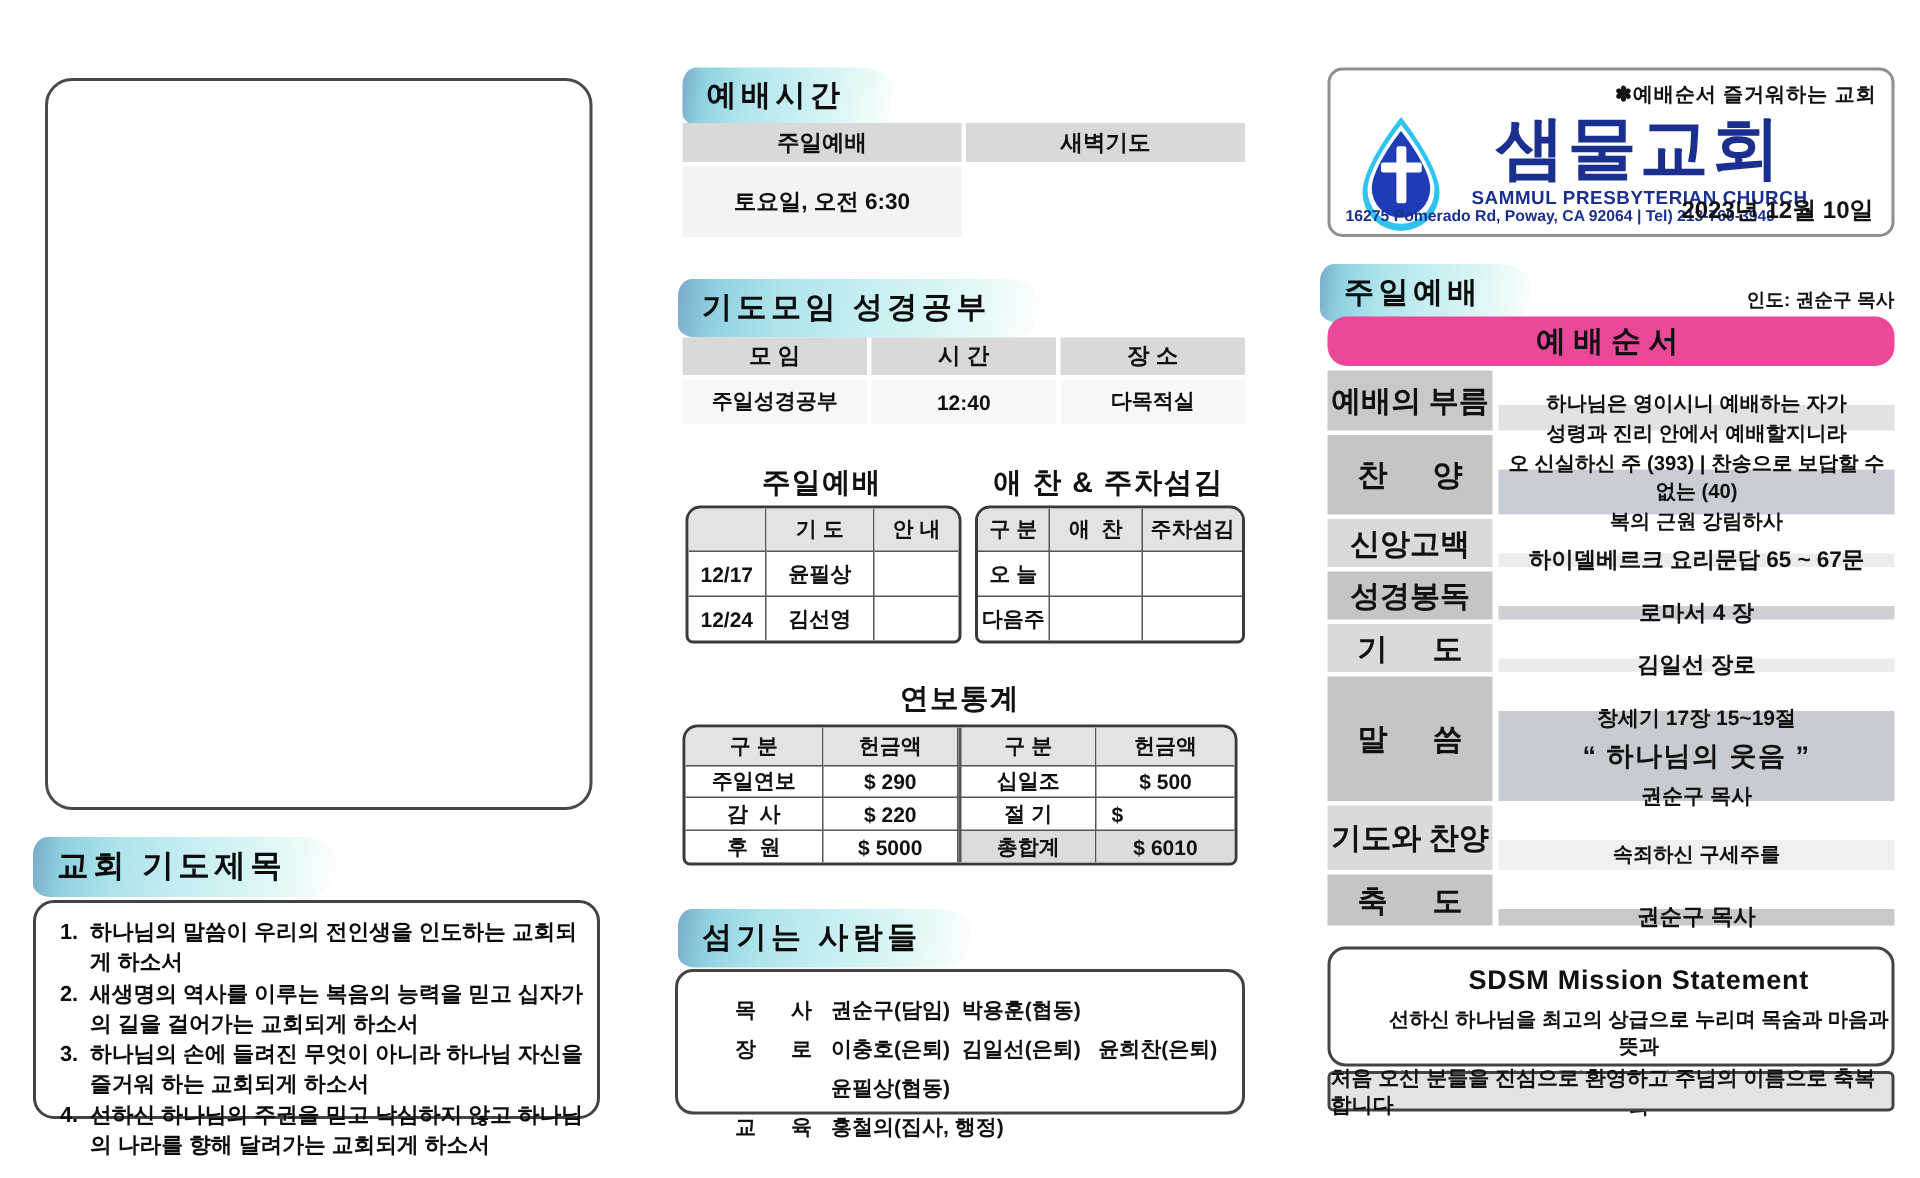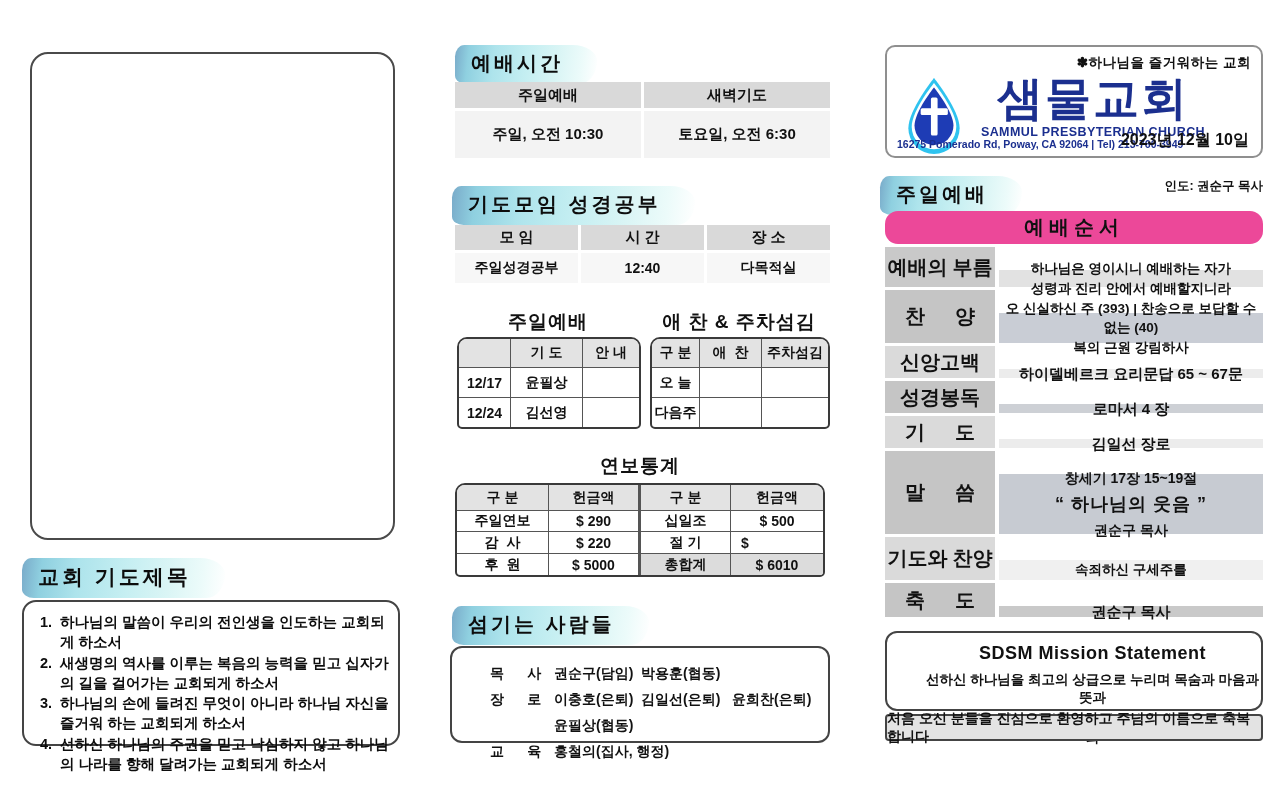--- a/index.html
+++ b/index.html
@@ -103,21 +103,20 @@
 </div>
 
 <div class="abs" style="left:430px;top:0;width:420px;height:785px;">
 
   <div class="abs" style="left:25px;top:45px;">
     <span class="brush">예배시간</span>
   </div>
   <div class="abs gap-table" style="left:25px;top:82px;width:375px;grid-template-columns:1fr 1fr;grid-template-rows:26px 47px;">
     <div class="hcell">주일예배</div>
     <div class="hcell">새벽기도</div>
-    <div class="bcell">주일, 오전 10:30</div>
     <div class="bcell">토요일, 오전 6:30</div>
   </div>
 
   <div class="abs" style="left:22px;top:186px;">
     <span class="brush">기도모임 성경공부</span>
   </div>
   <div class="abs gap-table" style="left:25px;top:225px;width:375px;grid-template-columns:1fr 1fr 1fr;grid-template-rows:25px 30px;">
     <div class="hcell">모 임</div>
     <div class="hcell">시 간</div>
     <div class="hcell">장 소</div>
@@ -190,21 +189,21 @@
     <div class="serv-line">
       <span class="serv-role">교      육</span>
       <span class="serv-names">홍철의(집사, 행정)</span>
     </div>
   </div>
 </div>
 
 <div class="abs" style="left:880px;top:0;width:400px;height:785px;">
 
   <div class="abs" style="left:5px;top:45px;width:378px;height:113px;border:2px solid #8f8f8f;border-radius:10px;background:#fff;">
-    <div class="abs" style="right:10px;top:7px;font-size:13.5px;letter-spacing:0.5px;">✽하나님을 즐거워하는 교회</div>
+    <div class="abs" style="right:10px;top:7px;font-size:13.5px;letter-spacing:0.5px;">✽예배순서 즐거워하는 교회</div>
 
     <svg class="abs" style="left:16px;top:29px;" width="62" height="80" viewBox="0 0 60 78">
       <path d="M30 2 C30 2 5 33 5 51 a25 25 0 0 0 50 0 C55 33 30 2 30 2 Z" fill="#2fc3ef"></path>
       <path d="M30 2 C30 2 5 33 5 51 a25 25 0 0 0 50 0 C55 33 30 2 30 2 Z" fill="#ffffff" transform="translate(30,40) scale(0.87) translate(-30,-40)"></path>
       <path d="M30 2 C30 2 5 33 5 51 a25 25 0 0 0 50 0 C55 33 30 2 30 2 Z" fill="#1e3cb5" transform="translate(30,40) scale(0.76) translate(-30,-40)"></path>
       <rect x="27" y="21" width="6.5" height="37" rx="1.5" fill="#ffffff"></rect>
       <rect x="17" y="31.5" width="26.5" height="6.5" rx="1.5" fill="#ffffff"></rect>
     </svg>
 
     <div class="abs" style="left:86px;top:26px;width:240px;text-align:center;">
@@ -212,21 +211,21 @@
       <div class="navy" style="font-size:12.5px;letter-spacing:0.4px;margin-top:1px;">SAMMUL PRESBYTERIAN CHURCH</div>
     </div>
 
     <div class="abs navy" style="left:10px;bottom:6px;font-size:10.5px;">16275 Pomerado Rd, Poway, CA 92064  |  Tel) 213-760-3949</div>
     <div class="abs" style="right:12px;bottom:5px;font-size:16px;">2023년 12월 10일</div>
   </div>
 
   <div class="abs" style="left:0px;top:176px;">
     <span class="brush">주일예배</span>
   </div>
-  <div class="abs" style="right:17px;top:178px;font-size:12.5px;">인도: 권순구 목사</div>
+  <div class="abs" style="right:17px;top:192px;font-size:12.5px;">인도: 권순구 목사</div>
 
   <div class="abs order" style="left:5px;top:211px;width:378px;">
     <div class="title-row" style="height:33px;">예배순서</div>
 
     <div class="row" style="height:40px;">
       <div class="lab" style="background:#c9c9c9;">예배의 부름</div>
       <div class="val" style="background:#e2e2e2;">
         <span>하나님은 영이시니 예배하는 자가</span>
         <span>성령과 진리 안에서 예배할지니라</span>
       </div>

